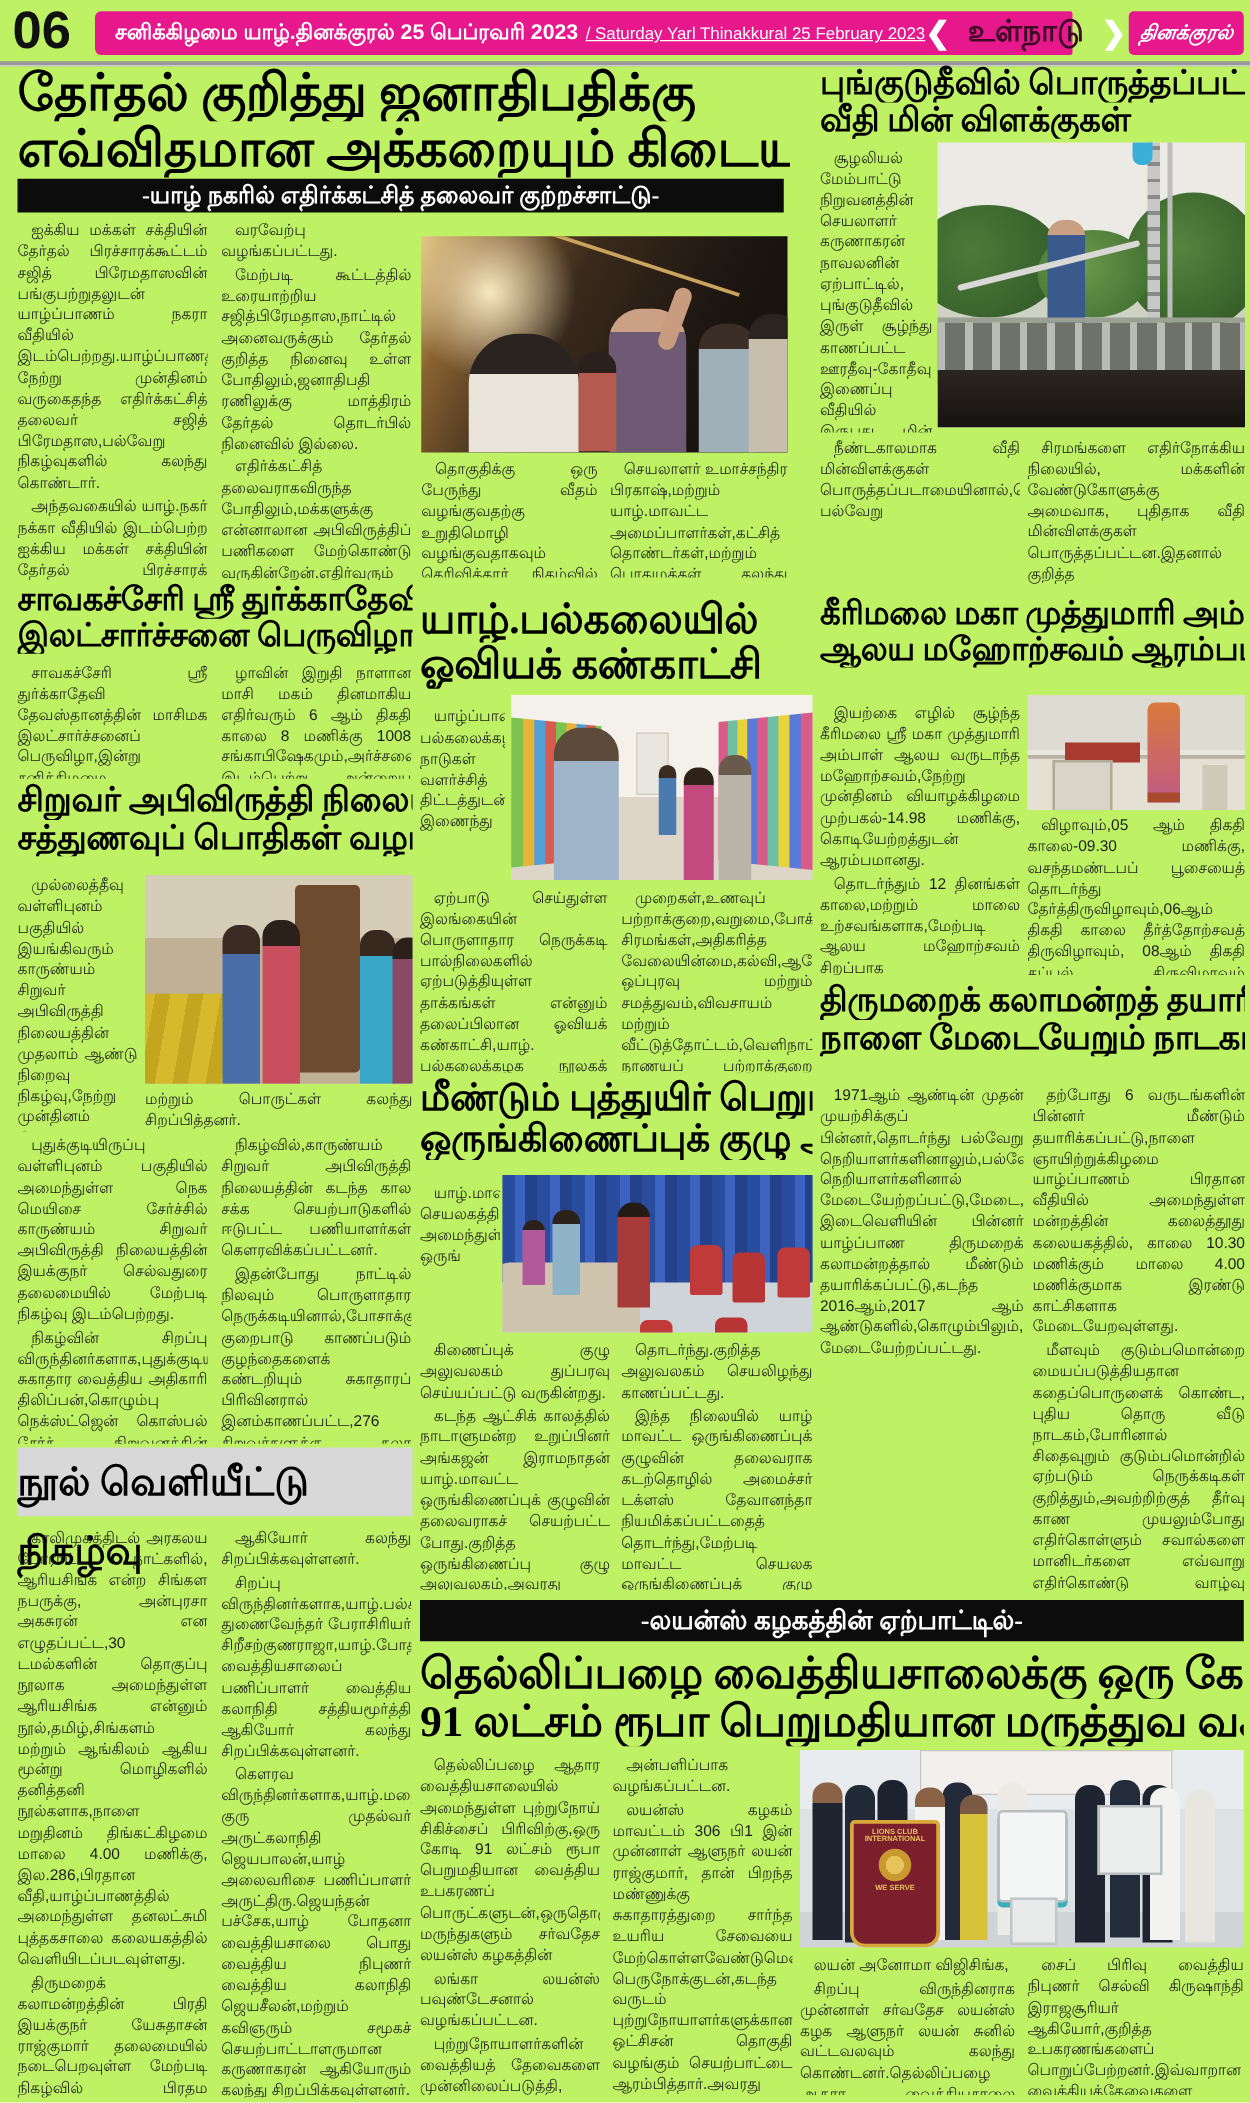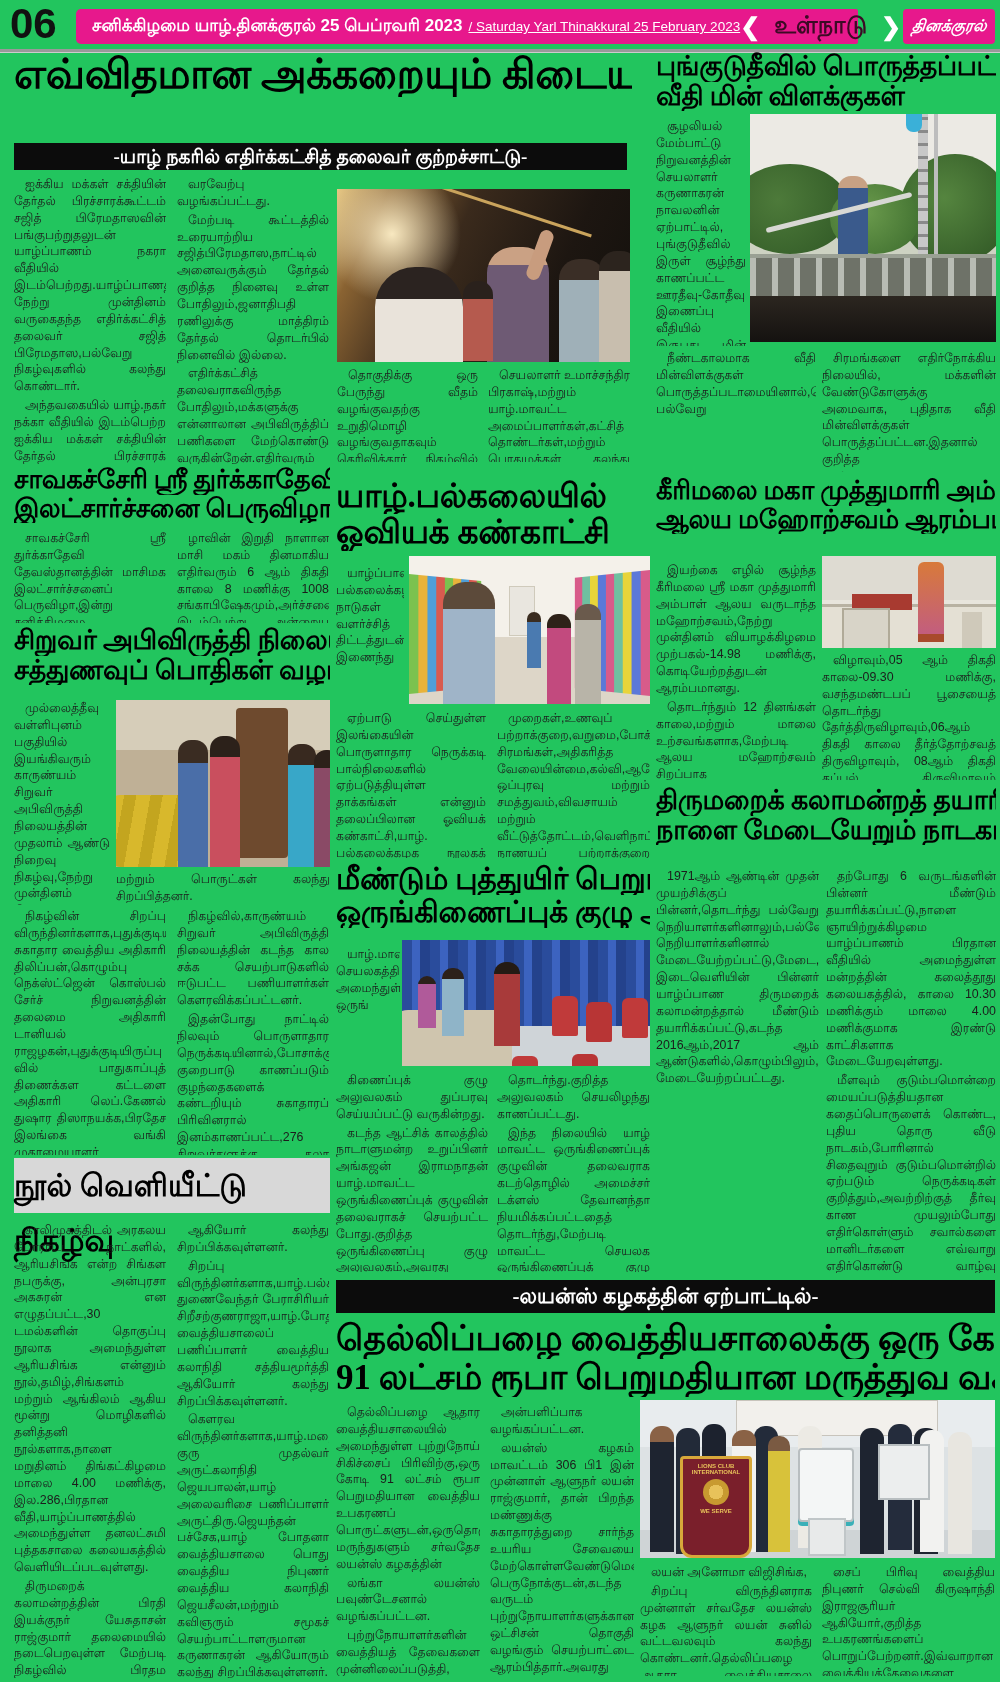--- a/index.html
+++ b/index.html
@@ -1,16 +1,16 @@
 <!DOCTYPE html>
 <html><head>
 <meta charset="utf-8">
 <style>
   html,body{margin:0;padding:0;background:#fff;}
-  #paper{position:relative;width:1000px;height:1682px;background:#22c55e;overflow:hidden;
+  #paper{position:relative;width:1000px;height:1682px;background:#bef264;overflow:hidden;
          font-family:"Liberation Sans",sans-serif;color:#1a1a1a;}
   .abs{position:absolute;}
   
   #page-num{left:10px;top:0px;font-size:42px;font-weight:bold;color:#111;font-family:"Liberation Sans",sans-serif;}
   #banner{left:76px;top:9px;width:782px;height:35px;background:#e7188c;border-radius:5px 2px 2px 5px;
           display:flex;align-items:center;color:#fff;}
   #banner .m-ta{font-weight:bold;font-size:17px;margin-left:16px;white-space:nowrap;}
   #banner .m-en{font-size:13.5px;margin-left:6px;white-space:nowrap;text-decoration:underline;}
   #banner .spacer{flex:1;}
   .chev{font-size:24px;color:#fff;font-weight:bold;line-height:35px;}
@@ -46,20 +46,21 @@
     <span class="chev">❮</span>
     <span id="section-label">உள்நாடு</span>
     <span class="chev">❯</span>
   </div>
   <div class="abs" id="logo-box">
     <span>தினக்குரல்</span>
   </div>
   <div class="abs" id="head-rule"></div>
 
   <div class="abs hl" style="left:14px;top:52px;width:618px;font-size:41px;">
+    <div>தேர்தல் குறித்து ஜனாதிபதிக்கு</div>
     <div>எவ்விதமான அக்கறையும் கிடையாது</div>
   </div>
   <div class="abs kicker" style="left:14px;top:143px;width:613px;height:27px;line-height:27px;font-size:19px;">-யாழ் நகரில் எதிர்க்கட்சித் தலைவர் குற்றச்சாட்டு-</div>
   <div class="abs col" style="left:14px;top:176px;width:152px;height:288px;">
       <p>ஐக்கிய மக்கள் சக்தியின் தேர்தல் பிரச்சாரக்கூட்டம் சஜித் பிரேமதாஸவின் பங்குபற்றுதலுடன் யாழ்ப்பாணம் நகரா வீதியில் இடம்பெற்றது.யாழ்ப்பாணத்திற்கு நேற்று முன்தினம் வருகைதந்த எதிர்க்கட்சித் தலைவர் சஜித் பிரேமதாஸ,பல்வேறு நிகழ்வுகளில் கலந்து கொண்டார்.</p>
       <p>அந்தவகையில் யாழ்.நகர் நக்கா வீதியில் இடம்பெற்ற ஐக்கிய மக்கள் சக்தியின் தேர்தல் பிரச்சாரக் கூட்டத்திலும் அவர் கலந்து கொண்டார்.சஜித் பிரேமதாஸவிற்கு மலர்மாலை அணிவி,பாரம்பரியமான முறையில் மங்கள வாத்தியங்கள் முழங்க</p>
     </div>
   <div class="abs col" style="left:177px;top:176px;width:152px;height:288px;">
       <p>வரவேற்பு வழங்கப்பட்டது.</p>
       <p>மேற்படி கூட்டத்தில் உரையாற்றிய சஜித்பிரேமதாஸ,நாட்டில் அனைவருக்கும் தேர்தல் குறித்த நினைவு உள்ள போதிலும்,ஜனாதிபதி ரணிலுக்கு மாத்திரம் தேர்தல் தொடர்பில் நினைவில் இல்லை.</p>
@@ -105,20 +106,21 @@
     <div class="shape" style="left:-6px;top:95px;width:85px;height:72px;background:repeating-linear-gradient(100deg,#d8b82c 0 14px,#c3a51f 14px 26px);border-radius:10px;"></div>
     <div class="shape" style="left:62px;top:40px;width:30px;height:127px;border-radius:13px 13px 0 0;background:linear-gradient(#3a2c22 0 18%,#4a6ea8 18% 100%);"></div>
     <div class="shape" style="left:94px;top:36px;width:30px;height:131px;border-radius:13px 13px 0 0;background:linear-gradient(#2c211a 0 16%,#c94f5e 16% 100%);"></div>
     <div class="shape" style="left:172px;top:44px;width:28px;height:123px;border-radius:12px 12px 0 0;background:linear-gradient(#38291f 0 17%,#38a7c8 17% 100%);"></div>
     <div class="shape" style="left:198px;top:50px;width:26px;height:117px;border-radius:12px 12px 0 0;background:linear-gradient(#2c211a 0 15%,#8a4a66 15% 100%);"></div>
   </div>
   <div class="abs col" style="left:116px;top:871px;width:214px;height:32px;">
     <p style="text-indent:0;">மற்றும் பொருட்கள் கலந்து சிறப்பித்தனர்.</p>
   </div>
   <div class="abs col" style="left:14px;top:908px;width:152px;height:247px;">
+      <p>புதுக்குடியிருப்பு வள்ளிபுனம் பகுதியில் அமைந்துள்ள நெக மெயிசை சேர்ச்சில் காருண்யம் சிறுவர் அபிவிருத்தி நிலையத்தின் இயக்குநர் செல்வதுரை தலைமையில் மேற்படி நிகழ்வு இடம்பெற்றது.</p>
       <p>நிகழ்வின் சிறப்பு விருந்தினர்களாக,புதுக்குடியிருப்பு சுகாதார வைத்திய அதிகாரி திலிப்பன்,கொழும்பு நெக்ஸ்ட்ஜென் கொஸ்பல் சேர்ச் நிறுவனத்தின் தலைமை அதிகாரி டானியல் ராஜழகன்,புதுக்குடியிருப்பு வில் பாதுகாப்புத் திணைக்கள கட்டளை அதிகாரி லெப்.கேணல் துஷார திஸாநயக்க,பிரதேச இலங்கை வங்கி முகாமையாளர் திலீபன்,பிரதேச செயலக உத்தியோக அதிகாரிகள் கிராம சேவையாளர்கள்</p>
     </div>
   <div class="abs col" style="left:177px;top:908px;width:152px;height:247px;">
       <p>நிகழ்வில்,காருண்யம் சிறுவர் அபிவிருத்தி நிலையத்தின் கடந்த கால சக்க செயற்பாடுகளில் ஈடுபட்ட பணியாளர்கள் கௌரவிக்கப்பட்டனர்.</p>
       <p>இதன்போது நாட்டில் நிலவும் பொருளாதார நெருக்கடியினால்,போசாக்குக் குறைபாடு காணப்படும் குழந்தைகளைக் கண்டறியும் சுகாதாரப் பிரிவினரால் இனம்காணப்பட்ட,276 சிறுவர்களுக்கு தலா 15ஆயிரம் ரூபா பெறுமதியான சத்துணவுப் பொருட்களும்,தலா பத்து முட்டைகளும் வழங்கப்பட்டதுடன்,</p>
     </div>
 
   <div class="abs greybar" style="left:14px;top:1158px;width:316px;height:55px;line-height:55px;font-size:31px;">நூல் வெளியீட்டு நிகழ்வு</div>
   <div class="abs col" style="left:14px;top:1222px;width:152px;height:456px;">
       <p>காலிமுகத்திடல் அரகலய போராட்ட நாட்களில், ஆரியசிங்க என்ற சிங்கள நபருக்கு, அன்புரசா அகசுரன் என எழுதப்பட்ட,30 டமல்களின் தொகுப்பு நூலாக அமைந்துள்ள ஆரியசிங்க என்னும் நூல்,தமிழ்,சிங்களம் மற்றும் ஆங்கிலம் ஆகிய மூன்று மொழிகளில் தனித்தனி நூல்களாக,நாளை மறுதினம் திங்கட்கிழமை மாலை 4.00 மணிக்கு, இல.286,பிரதான வீதி,யாழ்ப்பாணத்தில் அமைந்துள்ள தனலட்சுமி புத்தகசாலை கலையகத்தில் வெளியிடப்படவுள்ளது.</p>

